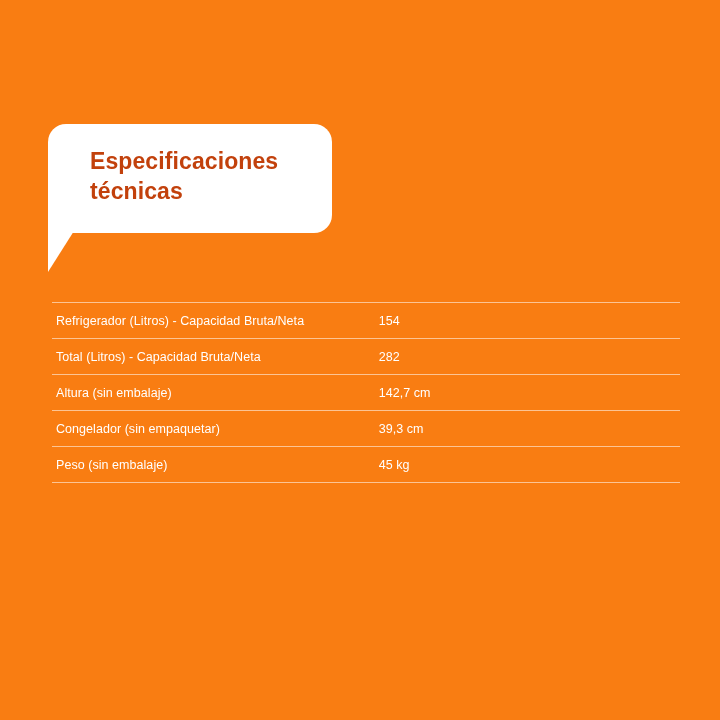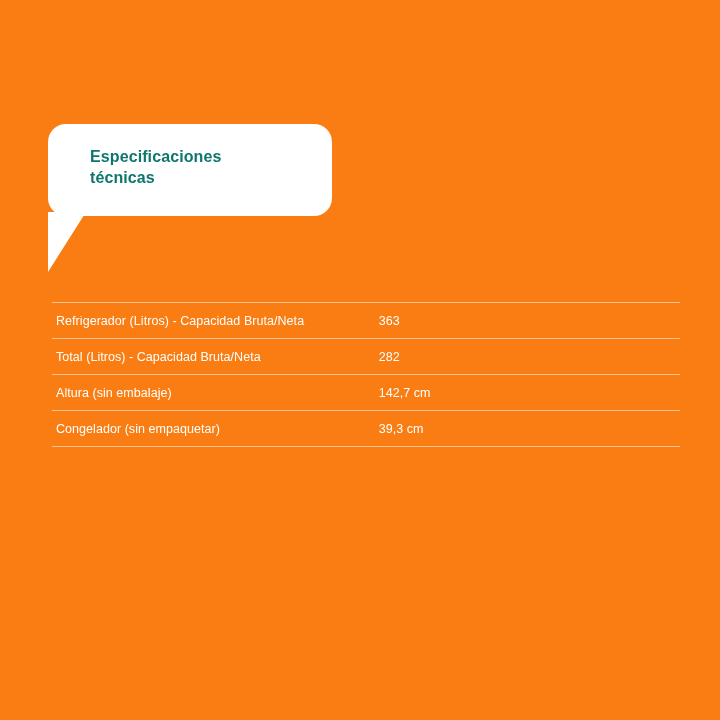--- a/index.html
+++ b/index.html
@@ -29,22 +29,22 @@
   }
   .bubble {
     background: #FFFFFF;
     border-radius: 18px;
     padding: 22px 26px 26px 42px;
     box-sizing: border-box;
     width: 284px;
     min-height: 92px;
   }
   .bubble-title {
-    color: #0f766e;
-    font-size: 16px;
+    color: #c2410c;
+    font-size: 23px;
     font-weight: bold;
     line-height: 1.32;
     letter-spacing: 0.1px;
     margin: 0;
     white-space: pre-line;
   }
   .bubble-tail {
     position: absolute;
     left: 0px;
     top: 88px;
@@ -96,30 +96,34 @@
       <h1 class="bubble-title">Especificaciones
 técnicas</h1>
     </div>
     <div class="bubble-tail"></div>
   </div>
 
   <table class="spec-table">
     <tbody>
       <tr class="spec-row">
         <td class="spec-cell spec-label">Refrigerador (Litros) - Capacidad Bruta/Neta</td>
-        <td class="spec-cell spec-value">363</td>
+        <td class="spec-cell spec-value">154</td>
       </tr>
       <tr class="spec-row">
         <td class="spec-cell spec-label">Total (Litros) - Capacidad Bruta/Neta</td>
         <td class="spec-cell spec-value">282</td>
       </tr>
       <tr class="spec-row">
         <td class="spec-cell spec-label">Altura (sin embalaje)</td>
         <td class="spec-cell spec-value">142,7 cm</td>
       </tr>
       <tr class="spec-row">
         <td class="spec-cell spec-label">Congelador (sin empaquetar)</td>
         <td class="spec-cell spec-value">39,3 cm</td>
       </tr>
+      <tr class="spec-row">
+        <td class="spec-cell spec-label">Peso (sin embalaje)</td>
+        <td class="spec-cell spec-value">45 kg</td>
+      </tr>
     </tbody>
   </table>
 
 </div>
 
 </body></html>

